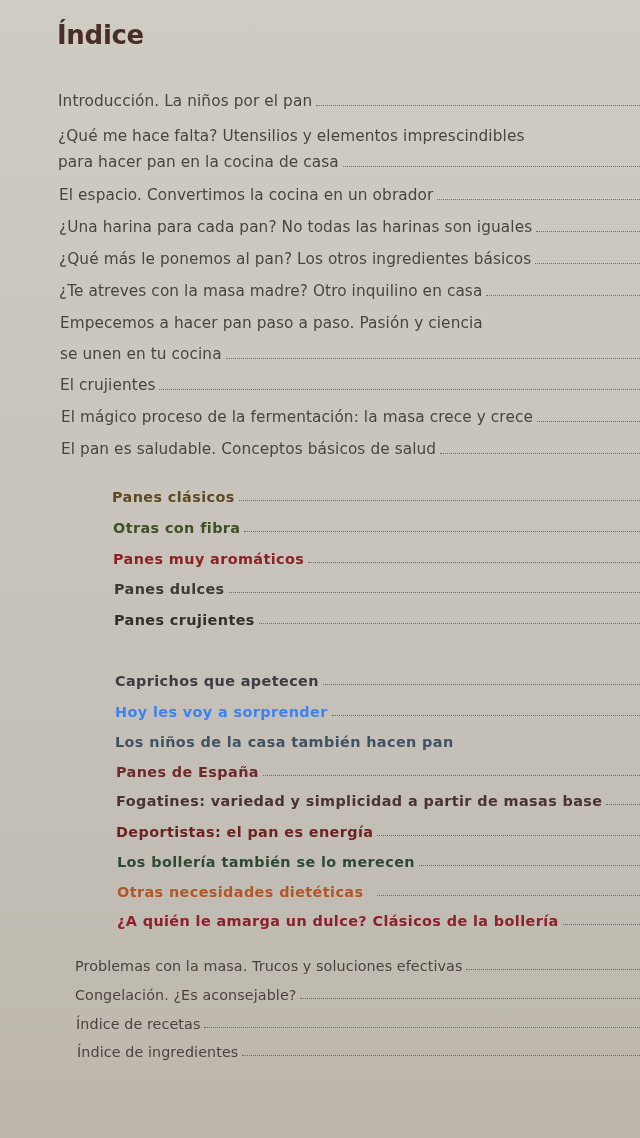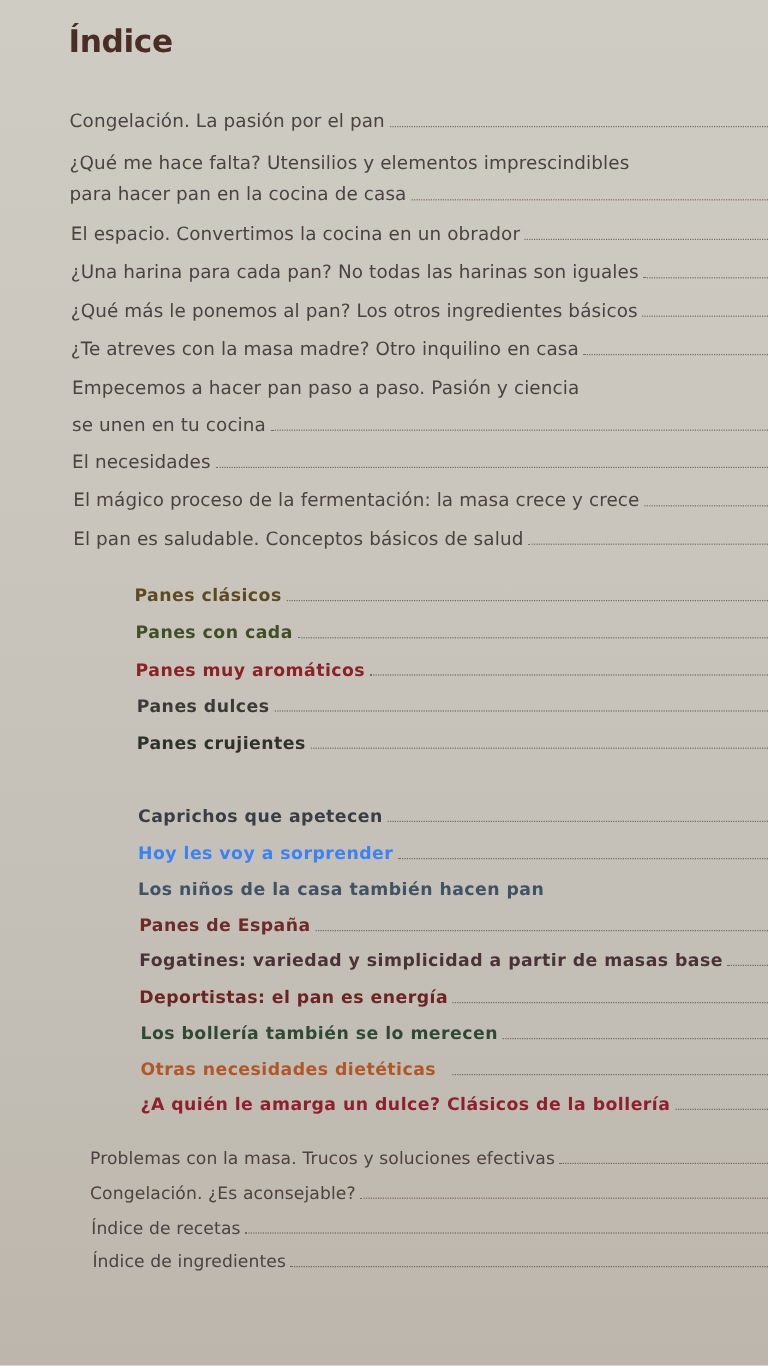--- a/index.html
+++ b/index.html
@@ -31,21 +31,21 @@
   .end .label { font-size: 14.3px; color: #4b4340; letter-spacing: 0.1px; }
   .line2 { position: absolute; font-size: 15.3px; color: #4b4340; white-space: nowrap; letter-spacing: 0.1px; }
 </style>
 </head>
 <body>
 
 <div class="page">
   <div class="title">Índice</div>
 
   <div class="entry main" style="left:58px; top:92px;">
-    <span class="label">Congelación. La pasión por el pan</span>
+    <span class="label">Introducción. La niños por el pan</span>
     <span class="leader"></span>
   </div>
 
   <div class="line2" style="left:58px; top:127px;">¿Qué me hace falta? Utensilios y elementos imprescindibles</div>
   <div class="entry main" style="left:58px; top:153px;">
     <span class="label">para hacer pan en la cocina de casa</span>
     <span class="leader"></span>
   </div>
 
   <div class="entry main" style="left:59px; top:186px;">
@@ -68,40 +68,40 @@
     <span class="leader"></span>
   </div>
 
   <div class="line2" style="left:60px; top:314px;">Empecemos a hacer pan paso a paso. Pasión y ciencia</div>
   <div class="entry main" style="left:60px; top:345px;">
     <span class="label">se unen en tu cocina</span>
     <span class="leader"></span>
   </div>
 
   <div class="entry main" style="left:60px; top:376px;">
-    <span class="label">El necesidades</span>
+    <span class="label">El crujientes</span>
     <span class="leader"></span>
   </div>
 
   <div class="entry main" style="left:61px; top:408px;">
     <span class="label">El mágico proceso de la fermentación: la masa crece y crece</span>
     <span class="leader"></span>
   </div>
 
   <div class="entry main" style="left:61px; top:440px;">
     <span class="label">El pan es saludable. Conceptos básicos de salud</span>
     <span class="leader"></span>
   </div>
 
   <div class="entry cat" style="left:112px; top:489px;">
     <span class="label" style="color:#5e4a22">Panes clásicos</span>
     <span class="leader"></span>
   </div>
   <div class="entry cat" style="left:113px; top:520px;">
-    <span class="label" style="color:#3f4f26">Panes con cada</span>
+    <span class="label" style="color:#3f4f26">Otras con fibra</span>
     <span class="leader"></span>
   </div>
   <div class="entry cat" style="left:113px; top:551px;">
     <span class="label" style="color:#8a2226">Panes muy aromáticos</span>
     <span class="leader"></span>
   </div>
   <div class="entry cat" style="left:114px; top:581px;">
     <span class="label" style="color:#3d3a36">Panes dulces</span>
     <span class="leader"></span>
   </div>

